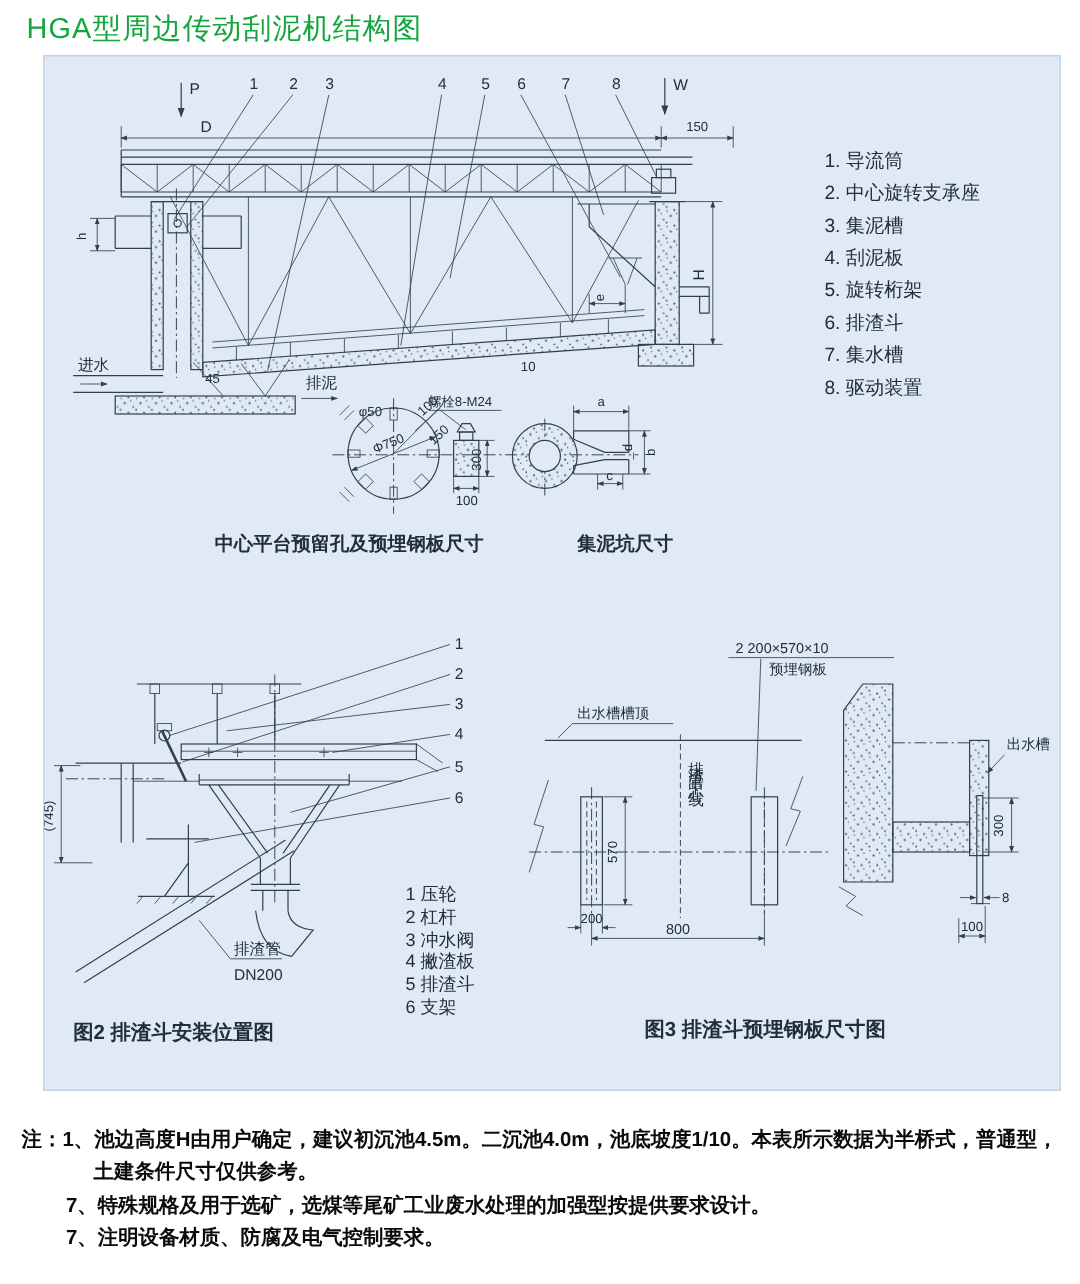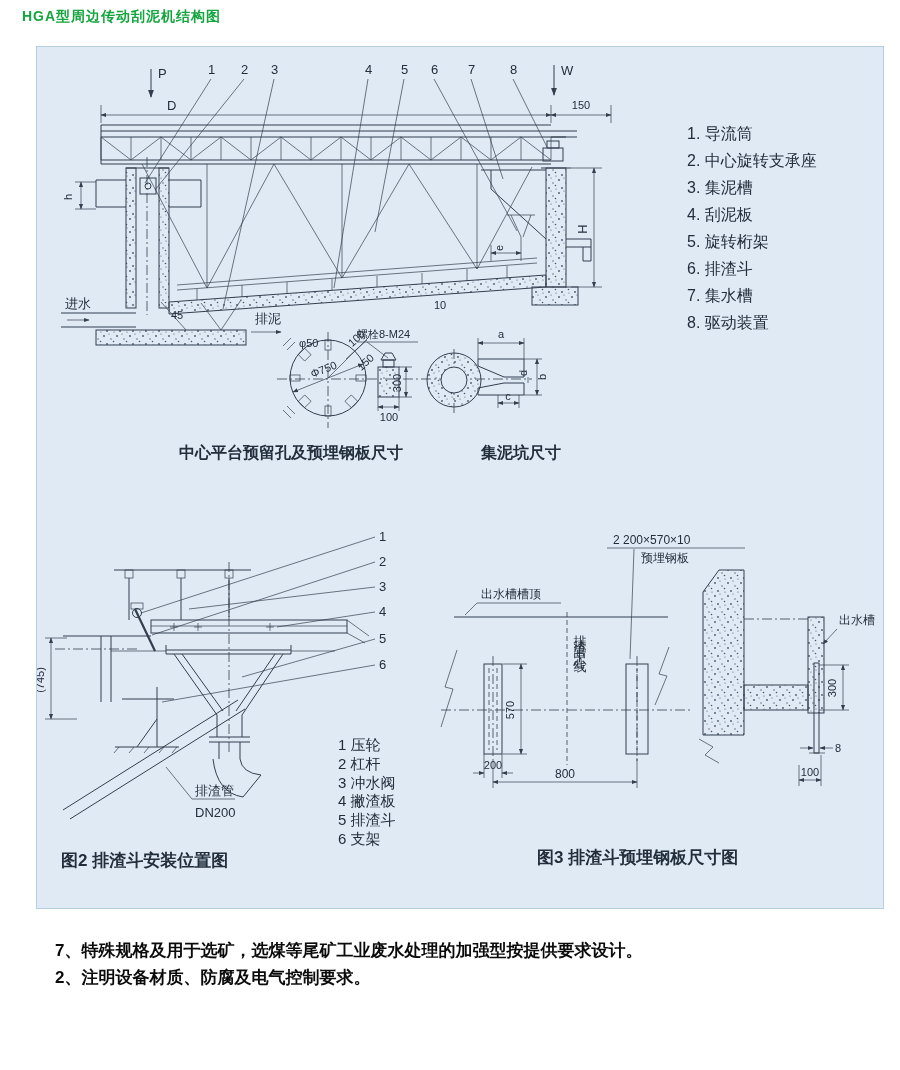--- a/index.html
+++ b/index.html
@@ -1,18 +1,18 @@
 <!DOCTYPE html>
 <html style="--title-color: #14a53e; --panel-bg: #dfeaf5; --panel-border: #b6cfe2;"><head>
 <meta charset="utf-8">
 <style>
   html,body{margin:0;padding:0;background:#ffffff;}
   .page{position:relative;width:900px;height:1070px;background:#fff;overflow:hidden;
         font-family:"Liberation Sans",sans-serif;}
-  .title{position:absolute;left:22px;top:8px;font-size:14px;font-weight:bold;
+  .title{position:absolute;left:22px;top:8px;font-size:24px;font-weight:normal;
          color:var(--title-color,#14a53e);letter-spacing:1px;}
   .panel{position:absolute;left:36px;top:46px;width:846px;height:861px;
          background:var(--panel-bg,#dfeaf5);border:1px solid var(--panel-border,#b6cfe2);}
   .panel svg{position:absolute;left:0;top:0;}
   svg text{fill:#232e3c;font-family:"Liberation Sans",sans-serif;font-size:12px;}
   .ln{stroke:#333f4e;stroke-width:1;fill:none;}
   .thin{stroke-width:.7;}
   .thk{stroke-width:2.2;}
   .dd{stroke:#333f4e;stroke-width:.8;fill:none;stroke-dasharray:10 3 2 3;}
   .dsh{stroke:#333f4e;stroke-width:.8;fill:none;stroke-dasharray:5 3;}
@@ -312,16 +312,17 @@
         <path class="ln thin" d="M762,718 V739 M784,708 V739"></path>
         <path class="ln thin" d="M762,733 H784" marker-start="url(#ar)" marker-end="url(#ar)"></path>
         <text class="sm" x="773" y="729" text-anchor="middle">100</text>
 
         <text class="cap2" x="500" y="816">图3 排渣斗预埋钢板尺寸图</text>
       </g>
     </svg>
   </div>
 
   <div class="notes">
+    <p class="n1"><span>注：</span><span>1、池边高度H由用户确定，建议初沉池4.5m。二沉池4.0m，池底坡度1/10。本表所示数据为半桥式，普通型，土建条件尺寸仅供参考。</span></p>
     <p class="ni">7、特殊规格及用于选矿，选煤等尾矿工业废水处理的加强型按提供要求设计。</p>
-    <p class="ni">2、注明设备材质、防腐及电气控制要求。</p>
+    <p class="ni">7、注明设备材质、防腐及电气控制要求。</p>
   </div>
 </div>
 
 </body></html>

